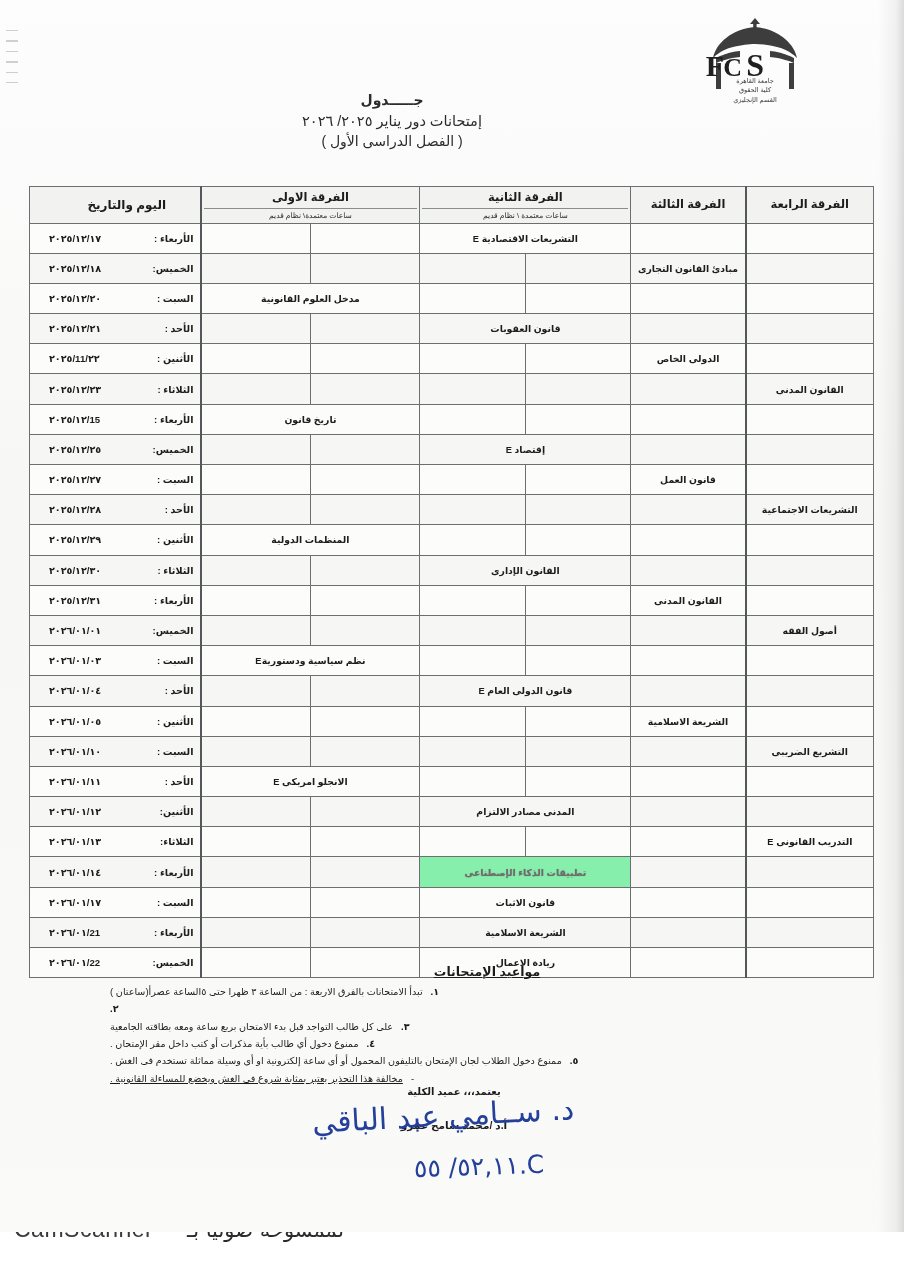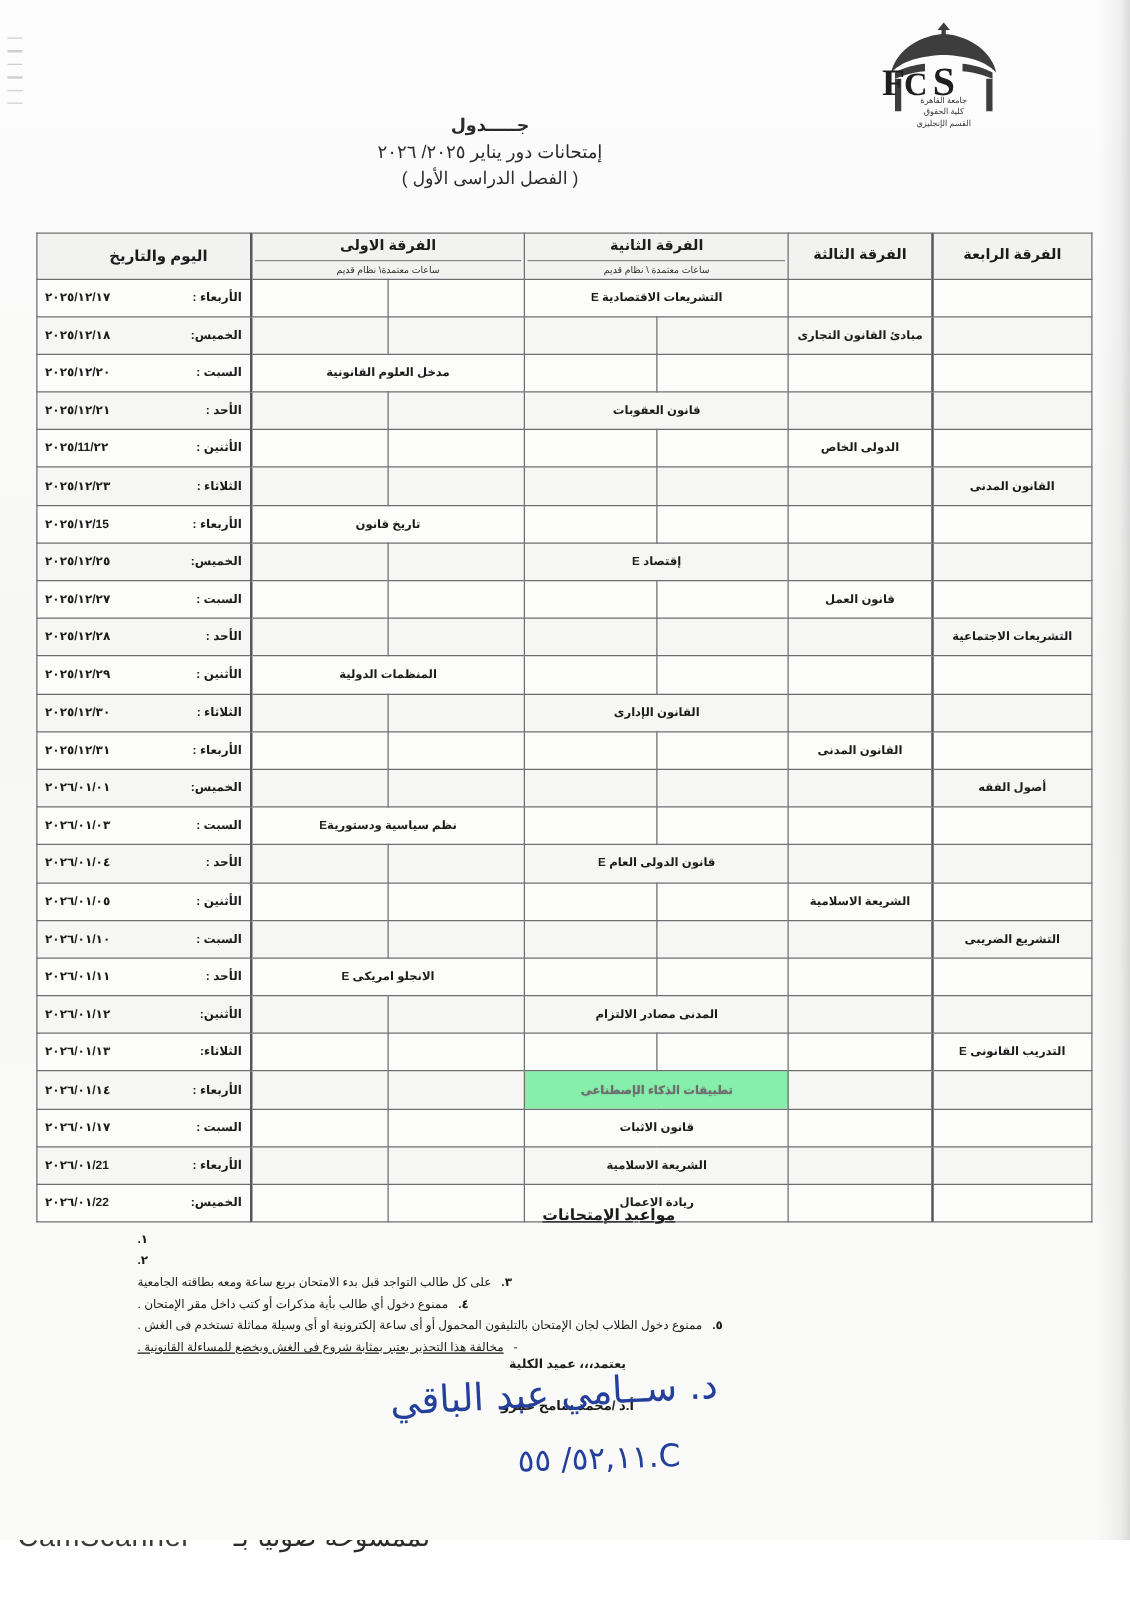--- a/index.html
+++ b/index.html
@@ -67,21 +67,21 @@
   td.subject{font-size:9.3px;font-weight:bold;letter-spacing:.1px;}
   tr.highlight td.subject.hl{
     background:#86efac;color:#6e6e6e;
     text-shadow:0 0 1px #7d7d7d;
   }
   td.date{
     font-size:9.6px;font-weight:bold;letter-spacing:.2px;
     padding:0 6px;white-space:nowrap;
   }
   .date-in{display:flex;justify-content:space-between;align-items:center;gap:4px;}
-  .dnum{direction:ltr;unicode-bidi:bidi-override;}
+  .dnum{direction:ltr;unicode-bidi:bidi-override;margin-left:13px;}
   tbody tr:nth-child(even) td{background:#f6f6f5;}
   tbody tr:nth-child(odd) td{background:#fcfcfb;}
   .outer-l{border-right:2.5px solid #55585b;}
   .outer-r{border-left:2.5px solid #55585b;margin-top:12px;}
 
   
   .notes{
     position:absolute;top:940px;right:40px;left:110px;
     text-align:right;
     margin-top:24px;
@@ -549,20 +549,21 @@
           </tr>
         </tbody>
     </table>
   </div>
 
   <div class="notes">
     <div class="notes-title">مواعيد الإمتحانات</div>
     <div id="notes-list">
         <div class="note-row">
           <div class="note-num">١.</div>
+          <div class="note-txt">تبدأ الامتحانات بالفرق الاربعة : من الساعة  ٣ ظهرا حتى ٥الساعة عصرأ(ساعتان )</div>
         </div>
         <div class="note-row">
           <div class="note-num">٢.</div>
         </div>
         <div class="note-row">
           <div class="note-num">٣.</div>
           <div class="note-txt">على كل طالب التواجد قبل بدء الامتحان بربع ساعة ومعه بطاقته الجامعية</div>
         </div>
         <div class="note-row">
           <div class="note-num">٤.</div>

